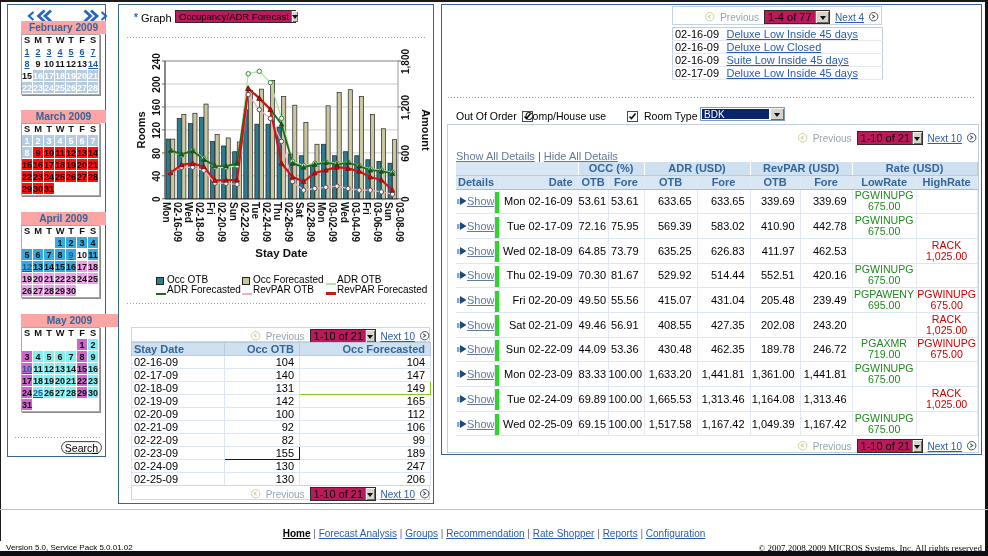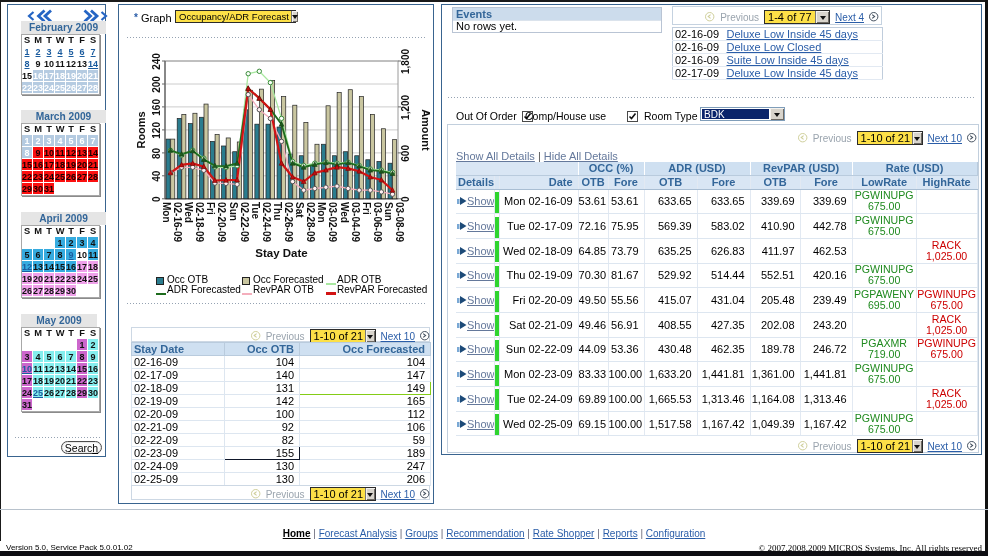--- a/index.html
+++ b/index.html
@@ -2,33 +2,33 @@
 <html><head><meta charset="utf-8"><title>d</title><style>
 *{margin:0;padding:0;box-sizing:border-box}
 html,body{width:988px;height:556px;overflow:hidden;background:#fff;
  font-family:"Liberation Sans",sans-serif;font-size:11px;color:#000}
 .abs{position:absolute}
 .panel{position:absolute;border:1px solid #39648f;background:#fff}
 .dotted{position:absolute;height:2px;background-image:repeating-linear-gradient(90deg,#95a2b2 0,#95a2b2 1px,transparent 1px,transparent 3px);background-size:100% 1px;background-repeat:no-repeat;background-position:0 0}
 .lnk{color:#2a5da8;text-decoration:underline}
 .gray{color:#9aa4ae}
 
-.sel{display:inline-flex;align-items:stretch;border:1px solid #2b2b2b;background:#fde047;height:14px;vertical-align:middle}
+.sel{display:inline-flex;align-items:stretch;border:1px solid #2b2b2b;background:#be185d;height:14px;vertical-align:middle}
 .sel .st{padding:0 2px 0 3px;line-height:12px;font-size:11px;white-space:nowrap}
 .sel .sb{width:14px;background:#d8d4cc;border-left:1px solid #777;display:flex;align-items:center;justify-content:center;box-shadow:inset 1px 1px 0 #f4f2ee, inset -1px -1px 0 #6e6a64}
 .sel .sb:before{content:"";display:block;width:0;height:0;border:3px solid transparent;border-top:4px solid #111;margin-top:4px}
 
 .pager{position:absolute;display:flex;align-items:center;font-size:10px;white-space:nowrap}
 .pager .sp{display:inline-block;width:5px}
 
 .cb{display:inline-block;width:11px;height:11px;border:1px solid #4a4a4a;background:#fff;position:relative;vertical-align:-2px}
 .cb svg{position:absolute;left:0;top:0}
 
 .cal{position:absolute;left:6px;width:86px}
-.ct{background:#e5e5e5;color:#336699;font-weight:bold;font-size:10.2px;text-align:center;height:13px;line-height:13px}
+.ct{background:#fca5a5;color:#336699;font-weight:bold;font-size:10.2px;text-align:center;height:13px;line-height:13px}
 .cg{border-collapse:separate;border-spacing:0;margin-left:1px;background:#fff;border:1px solid #a8a8a8;box-shadow:1px 1px 0 #8b8b8b}
 .cg th{width:11px;height:11px;font-size:9.3px;font-weight:bold;text-align:center;padding:0;color:#111;border-right:1px solid #fff;border-bottom:1px solid #fff}
 .cg td{width:11px;height:12px;font-size:9px;font-weight:bold;text-align:center;padding:0;color:#111;border-right:1px solid #fff;border-bottom:1px solid #fff}
 td.hl{background:#b5cbe1;color:#fff}
 td.red{background:#fb1010;color:#1a0000}
 td.acy{background:#36abdf}
 td.pnk{background:#efa0ea}
 td.mcy{background:#85eeee}
 td.mag{background:#cc66cc}
 td.lk{color:#1a5b9e;text-decoration:underline}
@@ -228,21 +228,21 @@
             <td class="pnk">28</td>
             <td class="pnk">29</td>
             <td class="pnk">30</td>
             <td class=""></td>
             <td class=""></td>
           </tr>
         </tbody>
       </table>
     </div>
     <div class="cal" style="top:309px">
-      <div class="ct" style="margin-left:7px;width:76px">May 2009</div>
+      <div class="ct" style="margin-left:7px;width:97px">May 2009</div>
       <table class="cg" style="margin-left:7px">
         <tbody>
           <tr>
             <th>S</th>
             <th>M</th>
             <th>T</th>
             <th>W</th>
             <th>T</th>
             <th>F</th>
             <th>S</th>
@@ -582,21 +582,21 @@
           <td class="num" style="border:1px solid #dde6f0;padding-right:3px">112</td>
         </tr>
         <tr style="height:12.9px">
           <td style="border:1px solid #dde6f0">02-21-09</td>
           <td class="num" style="border:1px solid #dde6f0;padding-right:3px">92</td>
           <td class="num" style="border:1px solid #dde6f0;padding-right:3px">106</td>
         </tr>
         <tr style="height:12.9px">
           <td style="border:1px solid #dde6f0">02-22-09</td>
           <td class="num" style="border:1px solid #dde6f0;padding-right:3px">82</td>
-          <td class="num" style="border:1px solid #dde6f0;padding-right:3px">59</td>
+          <td class="num" style="border:1px solid #dde6f0;padding-right:3px">99</td>
         </tr>
         <tr style="height:12.9px">
           <td style="border:1px solid #dde6f0">02-23-09</td>
           <td class="num" style="border:1px solid #0f172a;padding-right:3px">155</td>
           <td class="num" style="border:1px solid #dde6f0;padding-right:3px">189</td>
         </tr>
         <tr style="height:12.9px">
           <td style="border:1px solid #dde6f0">02-24-09</td>
           <td class="num" style="border:1px solid #dde6f0;padding-right:3px">130</td>
           <td class="num" style="border:1px solid #dde6f0;padding-right:3px">247</td>
@@ -624,24 +624,20 @@
       <span class="sp"></span>
       <a class="lnk" href="#n">Next 10</a>
       <span class="sp"></span>
       <svg width="10" height="10" style="display:block">
         <circle cx="4.7" cy="4.7" r="4.2" fill="none" stroke="#44505f" stroke-width="1"></circle>
         <path d="M3.2 2.6 L5.6 4.5 L3.2 6.4" fill="none" stroke="#44505f" stroke-width="1.1"></path>
       </svg>
     </div>
   </div>
 <div class="panel" style="left:441px;top:4px;width:541px;height:451px">
-    <div class="abs" style="left:10px;top:2px;width:210px;border:1px solid #b9c4d4">
-      <div style="background:#ccdcec;color:#336699;font-weight:bold;height:12px;line-height:12px;padding-left:3px">Events</div>
-      <div style="height:12px;line-height:11px;padding-left:3px;border-top:1px solid #dbe3ec">No rows yet.</div>
-    </div>
     <div class="abs" style="left:230px;top:1px;width:210px;height:19px;border:1px solid #c5d2e0"></div>
     <div class="pager" style="top:5px;right:102px">
       <svg width="10" height="10" style="display:block">
         <circle cx="4.7" cy="4.7" r="4.2" fill="none" stroke="#cfcf9b" stroke-width="1"></circle>
         <path d="M5.6 2.6 L3.2 4.5 L5.6 6.4" fill="none" stroke="#cfcf9b" stroke-width="1.1"></path>
       </svg>
       <span class="sp"></span>
       <span class="gray">Previous</span>
       <span class="sp"></span>
       <span class="sel" style="width:66px">

